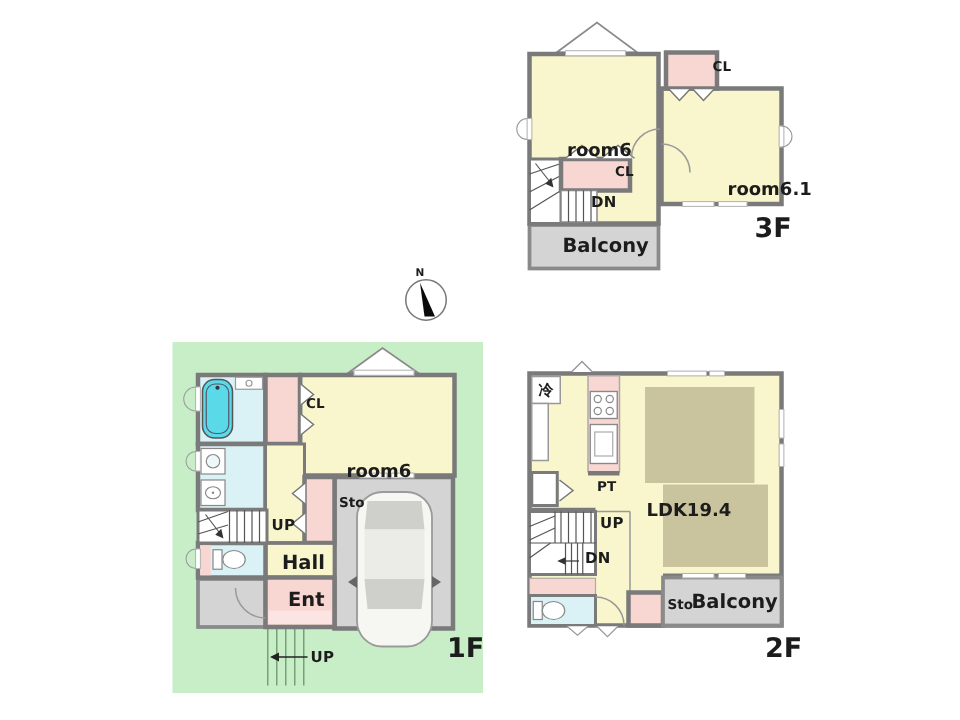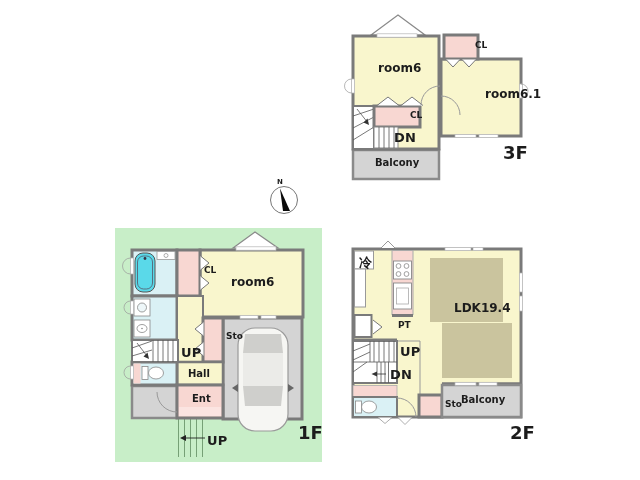--- a/index.html
+++ b/index.html
@@ -5,24 +5,24 @@
   html,body{margin:0;padding:0;background:#fff;}
   .canvas{
     position:relative;width:640px;height:480px;background:#ffffff;
     font-family:"DejaVu Sans", sans-serif;overflow:hidden;
   }
   .plan-svg{position:absolute;left:0;top:0;}
   .lbl{
     position:absolute;font-weight:bold;color:#1c1c1c;white-space:nowrap;line-height:1;
   }
   .s13{font-size:18px;}
-  .s12{font-size:12px;}
-  .s10{font-size:10px;}
+  .s12{font-size:12px;margin-top:32px;}
+  .s10{font-size:13px;}
   .s9{font-size:9px;padding-left:22px;}
-  .s8{font-size:13px;letter-spacing:.2px;}
+  .s8{font-size:10px;letter-spacing:.2px;}
   .s7{font-size:7px;}
 </style>
 </head>
 <body>
 
 <div class="canvas">
 
 <svg class="plan-svg" width="640" height="480" viewBox="0 0 640 480">
 
   <g>
@@ -260,20 +260,20 @@
 <div class="lbl s12" style="left:231px;top:276px">room6</div>
 <div class="lbl s9" style="left:204px;top:332px">Sto</div>
 <div class="lbl s8" style="left:181px;top:346px">UP</div>
 <div class="lbl s10" style="left:188px;top:369px">Hall</div>
 <div class="lbl s10" style="left:192px;top:394px">Ent</div>
 <div class="lbl s8" style="left:207px;top:434px">UP</div>
 <div class="lbl s13" style="left:298px;top:424px">1F</div>
 
 <div class="lbl s8" style="left:359px;top:256px">冷</div>
 <div class="lbl s9" style="left:376px;top:321px">PT</div>
-<div class="lbl s12" style="left:454px;top:302px">LDK19.4</div>
+<div class="lbl s12" style="left:431px;top:302px">LDK19.4</div>
 <div class="lbl s8" style="left:400px;top:345px">UP</div>
 <div class="lbl s8" style="left:390px;top:368px">DN</div>
 <div class="lbl s9" style="left:423px;top:400px">Sto</div>
 <div class="lbl s10" style="left:461px;top:395px">Balcony</div>
 <div class="lbl s13" style="left:510px;top:424px">2F</div>
 
 </div>
 
 </body></html>

